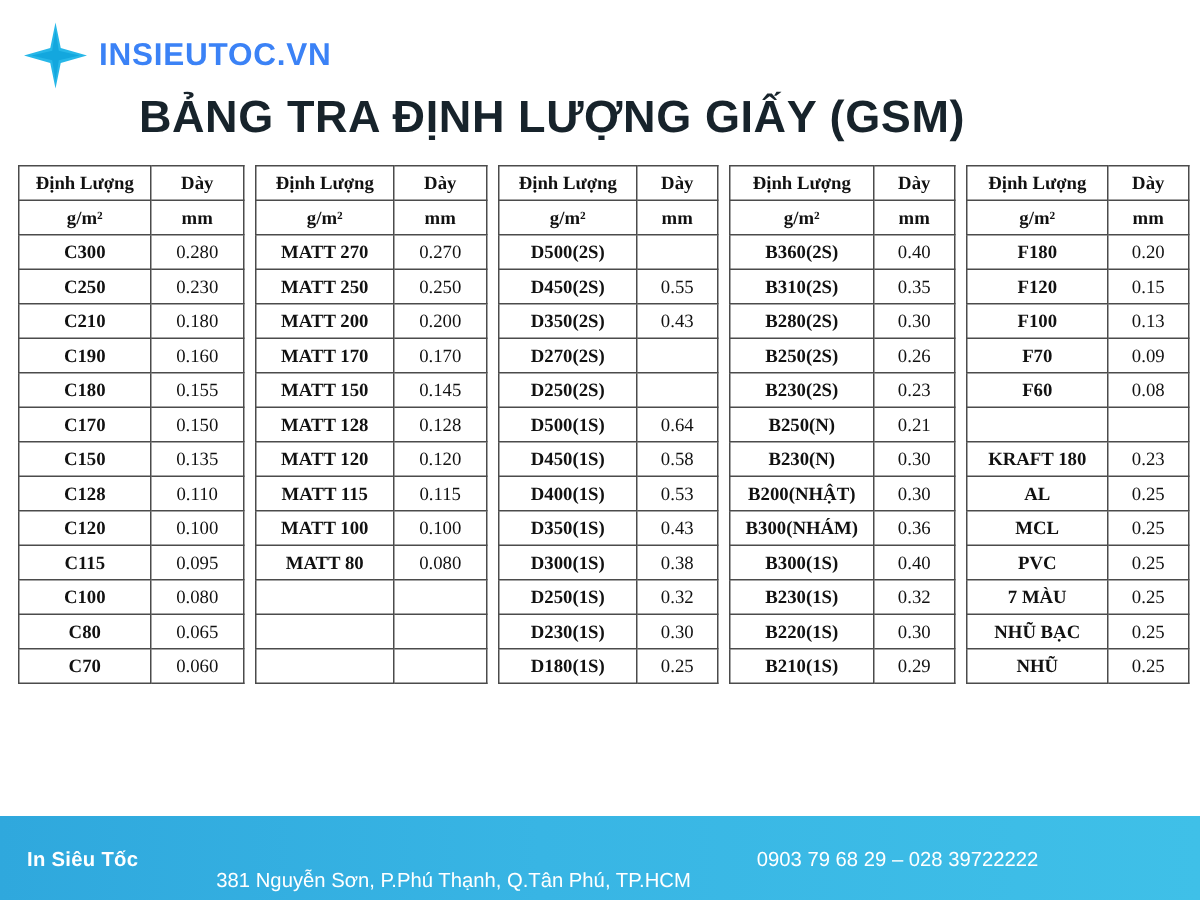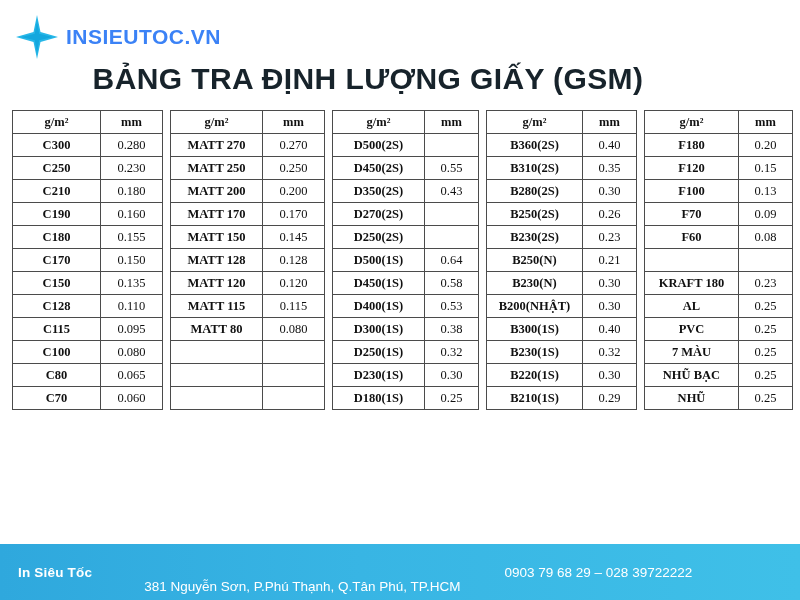--- a/index.html
+++ b/index.html
@@ -164,20 +164,36 @@
         <col style="width:92px">
           <col style="width:54px">
           <col style="width:8px">
         <col style="width:96px">
           <col style="width:54px">
           <col style="width:8px">
         <col style="width:94px">
           <col style="width:54px">
       </colgroup>
       <thead>
+        <tr class="hdr1">
+          <th>Định Lượng</th>
+          <th>Dày</th>
+          <th class="sep"></th>
+          <th>Định Lượng</th>
+          <th>Dày</th>
+          <th class="sep"></th>
+          <th>Định Lượng</th>
+          <th>Dày</th>
+          <th class="sep"></th>
+          <th>Định Lượng</th>
+          <th>Dày</th>
+          <th class="sep"></th>
+          <th>Định Lượng</th>
+          <th>Dày</th>
+        </tr>
         <tr class="hdr2">
           <th>g/m²</th>
           <th>mm</th>
           <th class="sep"></th>
           <th>g/m²</th>
           <th>mm</th>
           <th class="sep"></th>
           <th>g/m²</th>
           <th>mm</th>
           <th class="sep"></th>
@@ -308,20 +324,36 @@
             <td class="name">MATT 115</td>
             <td class="val">0.115</td>
             <td class="sep"></td>
             <td class="name">D400(1S)</td>
             <td class="val">0.53</td>
             <td class="sep"></td>
             <td class="name">B200(NHẬT)</td>
             <td class="val">0.30</td>
             <td class="sep"></td>
             <td class="name">AL</td>
+            <td class="val">0.25</td>
+          </tr>
+          <tr>
+            <td class="name">C120</td>
+            <td class="val">0.100</td>
+            <td class="sep"></td>
+            <td class="name">MATT 100</td>
+            <td class="val">0.100</td>
+            <td class="sep"></td>
+            <td class="name">D350(1S)</td>
+            <td class="val">0.43</td>
+            <td class="sep"></td>
+            <td class="name">B300(NHÁM)</td>
+            <td class="val">0.36</td>
+            <td class="sep"></td>
+            <td class="name">MCL</td>
             <td class="val">0.25</td>
           </tr>
           <tr>
             <td class="name">C115</td>
             <td class="val">0.095</td>
             <td class="sep"></td>
             <td class="name">MATT 80</td>
             <td class="val">0.080</td>
             <td class="sep"></td>
             <td class="name">D300(1S)</td>

